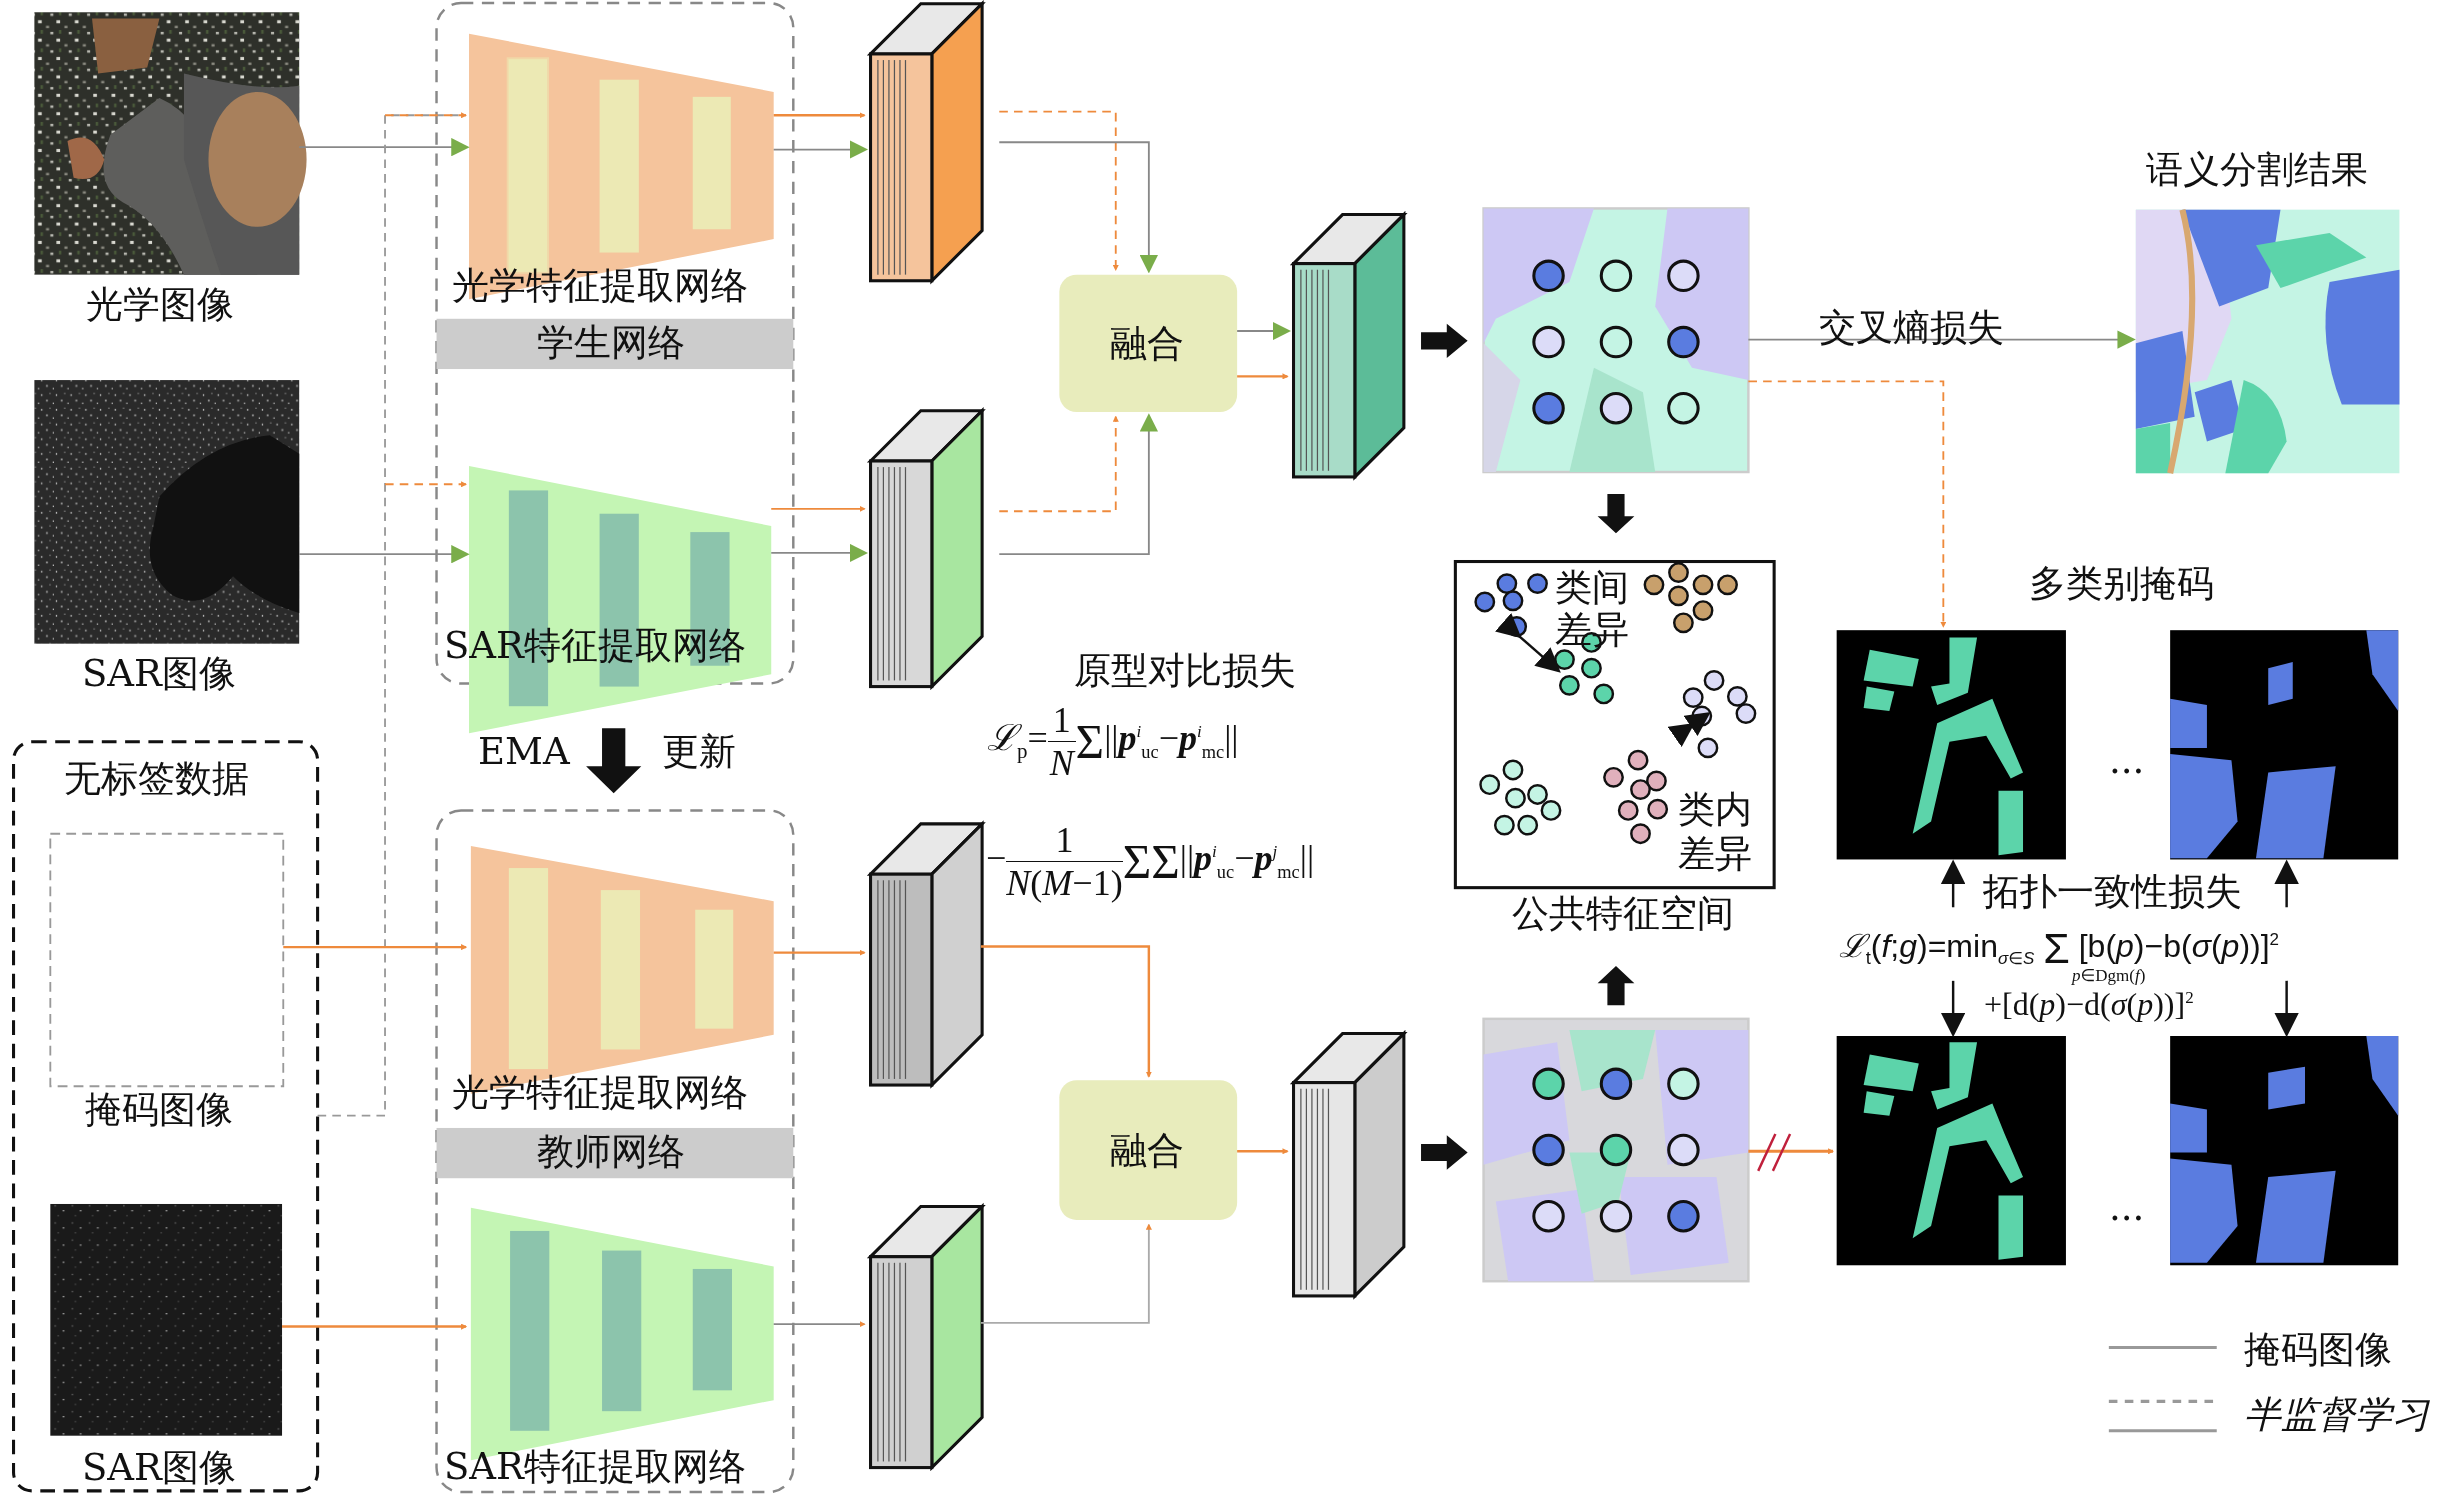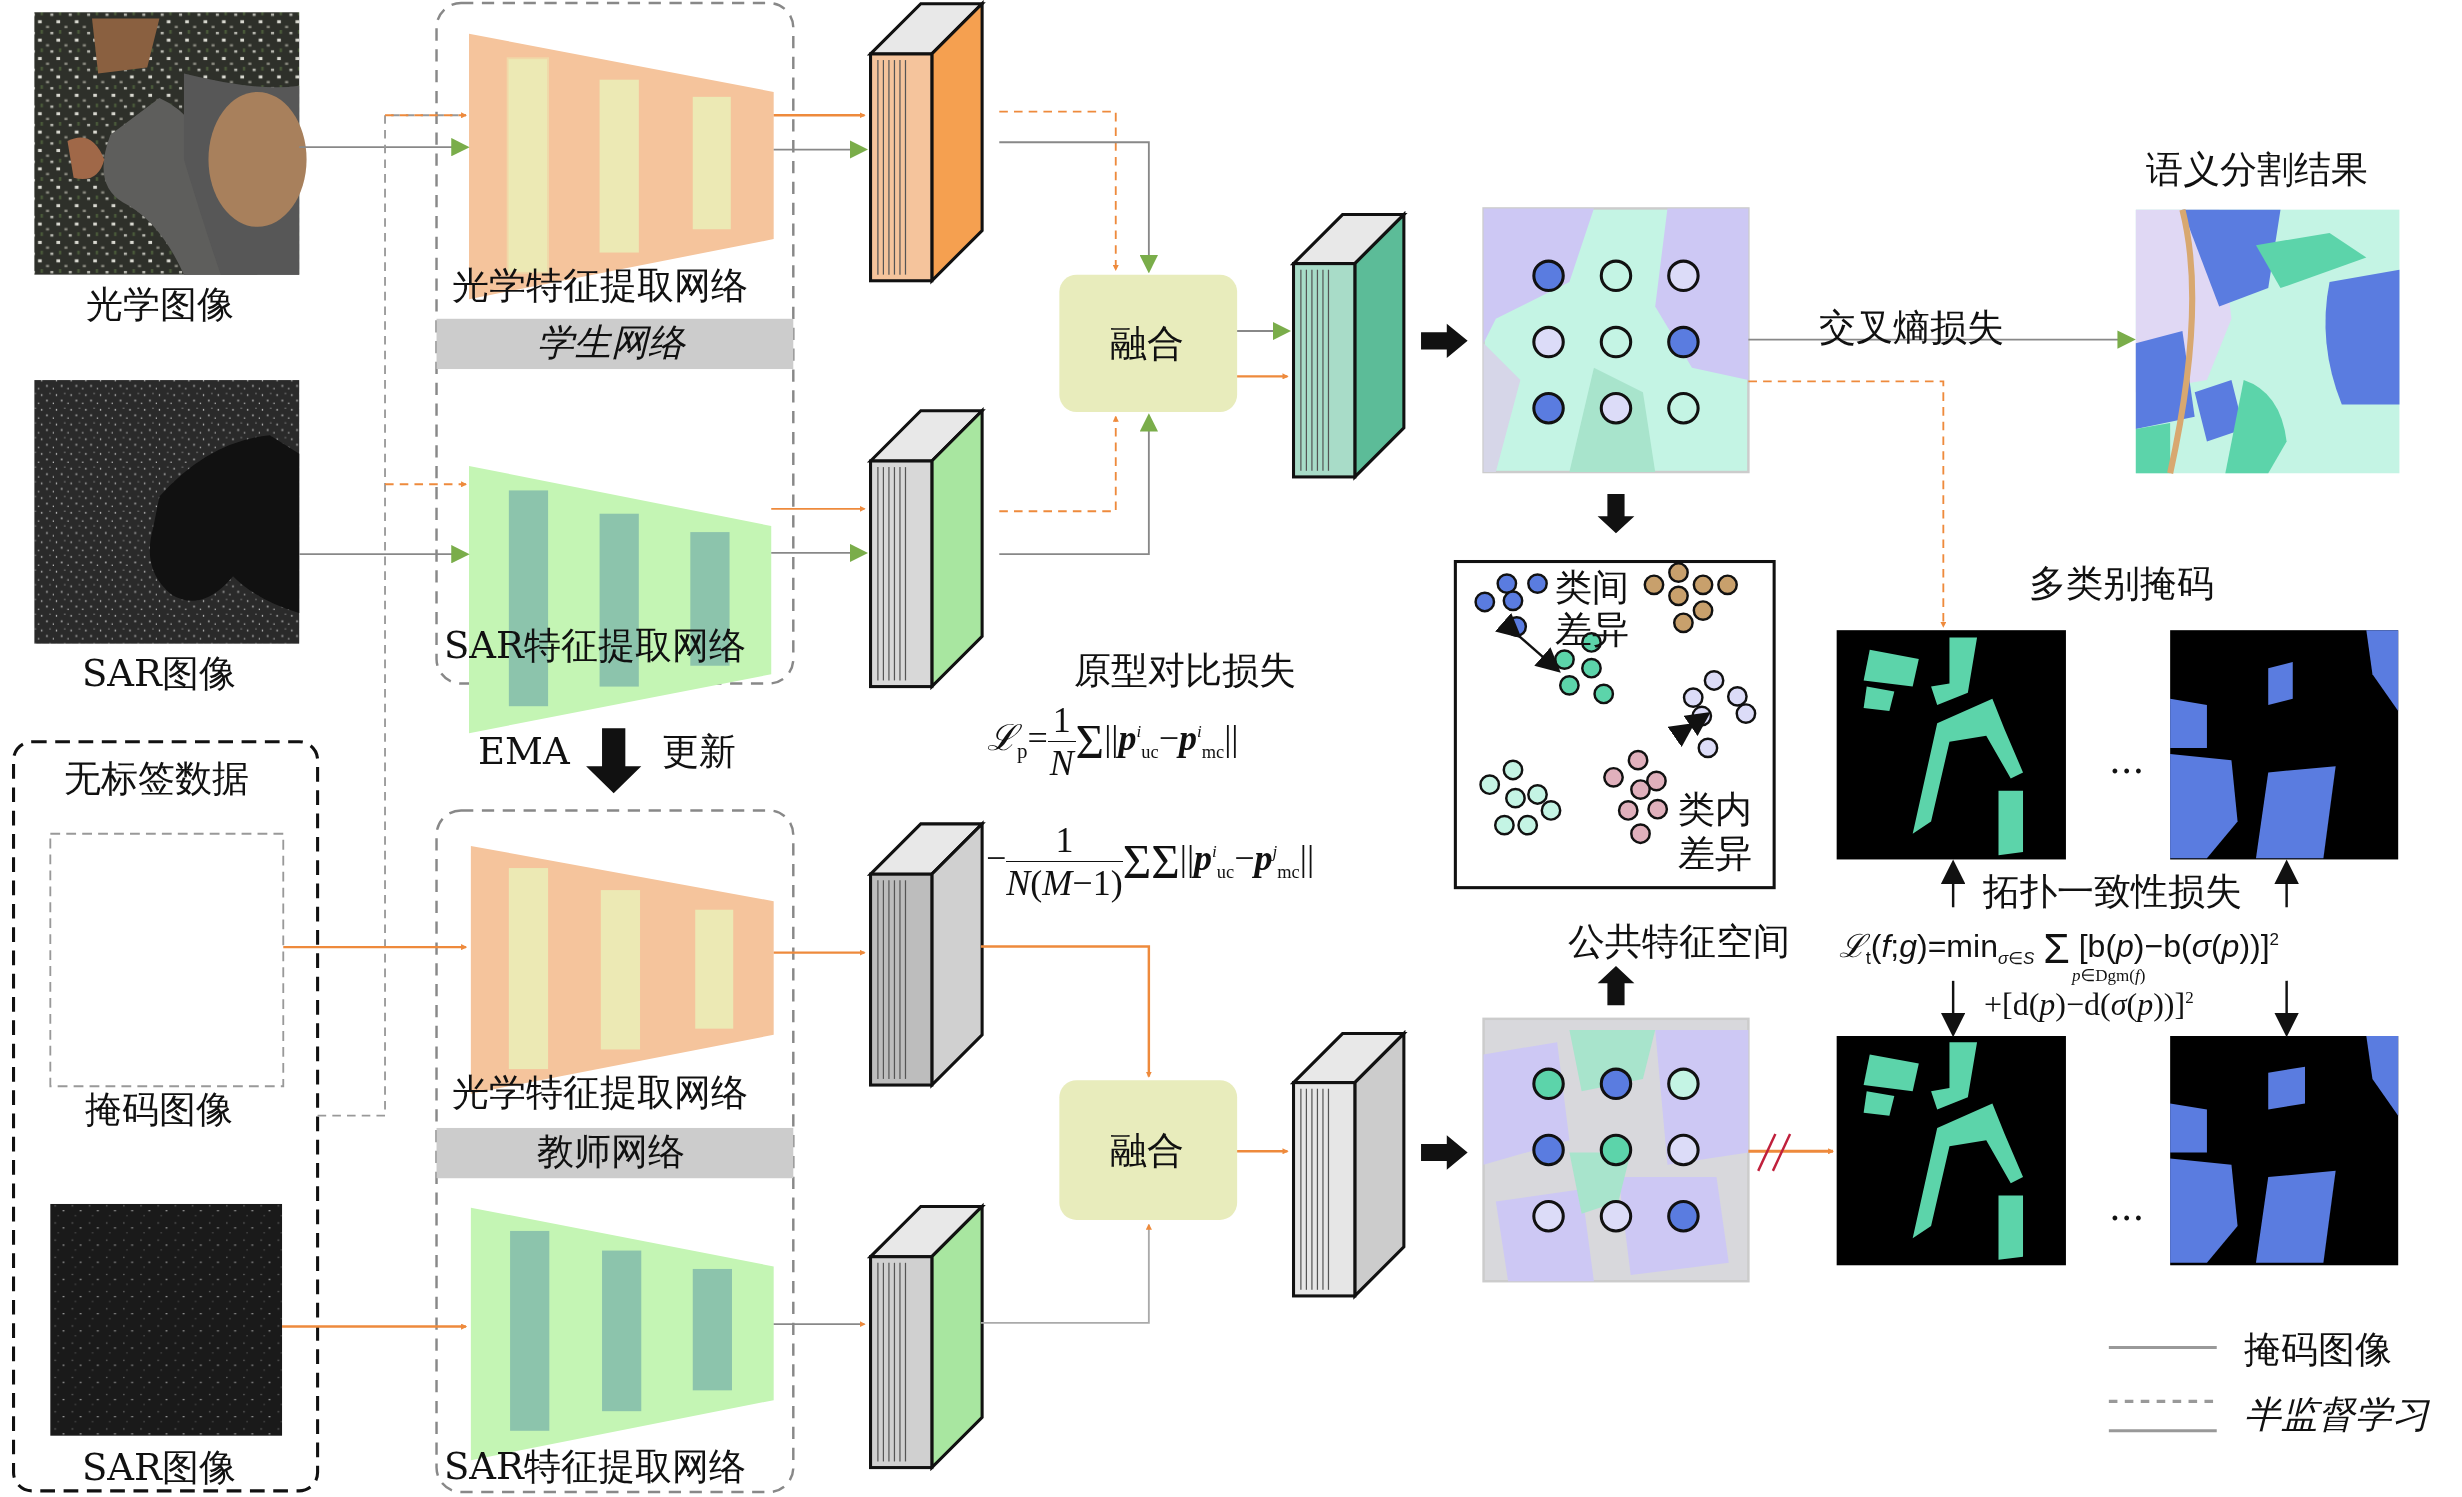--- a/index.html
+++ b/index.html
@@ -346,21 +346,21 @@
   <line x1="3440" y1="2334" x2="3616" y2="2334" stroke="#999" stroke-width="5"></line>
 </svg>
 
 <div class="lbl" style="left:86px;top:286px;">光学图像</div>
 <div class="lbl" style="left:82px;top:655px;">SAR图像</div>
 <div class="lbl" style="left:64px;top:760px;text-align:center;">无标签数据</div>
 <div class="lbl" style="left:85px;top:1091px;">掩码图像</div>
 <div class="lbl" style="left:82px;top:1449px;">SAR图像</div>
 
 <div class="lbl" style="left:452px;top:267px;">光学特征提取网络</div>
-<div class="lbl" style="left:537px;top:324px;font-style:italic;">学生网络</div>
+<div class="lbl" style="left:537px;top:324px;">学生网络</div>
 <div class="lbl" style="left:444px;top:627px;">SAR特征提取网络</div>
 
 <div class="lbl" style="left:478px;top:733px;">EMA</div>
 <div class="lbl" style="left:662px;top:733px;">更新</div>
 
 <div class="lbl" style="left:452px;top:1074px;">光学特征提取网络</div>
 <div class="lbl" style="left:537px;top:1133px;">教师网络</div>
 <div class="lbl" style="left:444px;top:1448px;">SAR特征提取网络</div>
 
 <div class="lbl" style="left:1110px;top:325px;">融合</div>
@@ -381,21 +381,21 @@
 <div class="lbl" style="left:1819px;top:273px;margin-top:36px;">交叉熵损失</div>
 <div class="lbl" style="left:2146px;top:151px;">语义分割结果</div>
 <div class="lbl" style="left:2029px;top:565px;">多类别掩码</div>
 <div class="lbl" style="left:2109px;top:742px;">...</div>
 <div class="lbl" style="left:2109px;top:1189px;">...</div>
 
 <div class="lbl" style="left:1555px;top:569px;">类间</div>
 <div class="lbl" style="left:1555px;top:611px;">差异</div>
 <div class="lbl" style="left:1678px;top:791px;">类内</div>
 <div class="lbl" style="left:1678px;top:835px;">差异</div>
-<div class="lbl" style="left:1568px;top:895px;margin-top:28px;">公共特征空间</div>
+<div class="lbl" style="left:1512px;top:895px;">公共特征空间</div>
 
 <div class="lbl" style="left:1983px;top:873px;">拓扑一致性损失</div>
 <div class="abs" style="left:1839px;top:923px;font-size:32px;font-family:Liberation Sans, sans-serif;white-space:nowrap;">
   <i>ℒ</i><sub style="font-size:18.4px;">t</sub>(<i>f</i>;<i>g</i>)=min<sub style="font-size:17px;"><i>σ</i>∈<i>S</i></sub> <span style="font-size:43px;vertical-align:middle;">Σ</span> [b(<i>p</i>)−b(<i>σ</i>(<i>p</i>))]<sup style="font-size:17px;">2</sup>
   
 </div>
 <div class="abs" style="left:2072px;top:965px;font-size:17px;font-family:Liberation Serif, serif;"><i>p</i>∈Dgm(<i>f</i>)</div>
 <div class="abs" style="left:1984px;top:986px;font-size:32px;font-family:'Liberation Serif',serif;white-space:nowrap;">
   +[d(<i>p</i>)−d(<i>σ</i>(<i>p</i>))]<sup style="font-size:17px;">2</sup>
   

